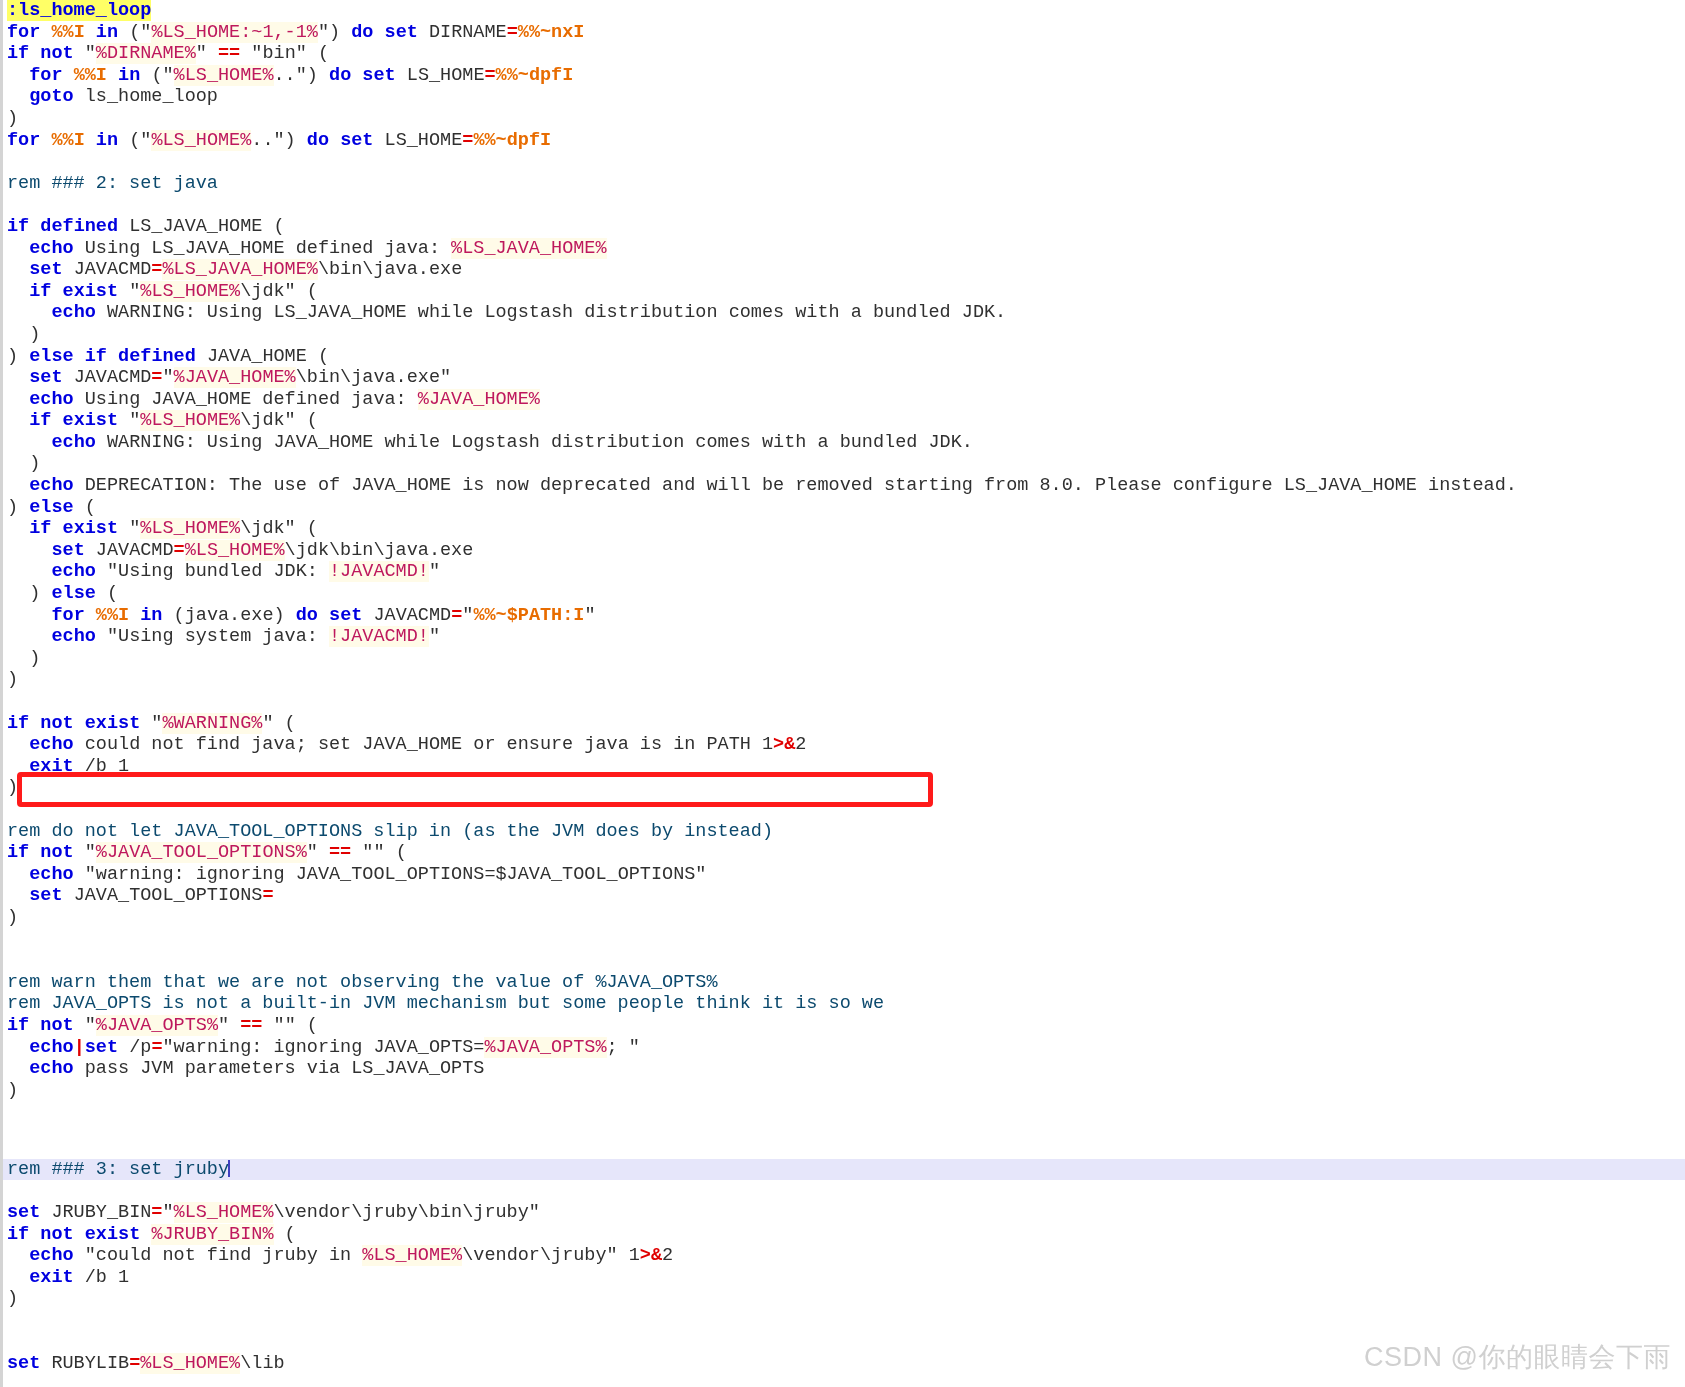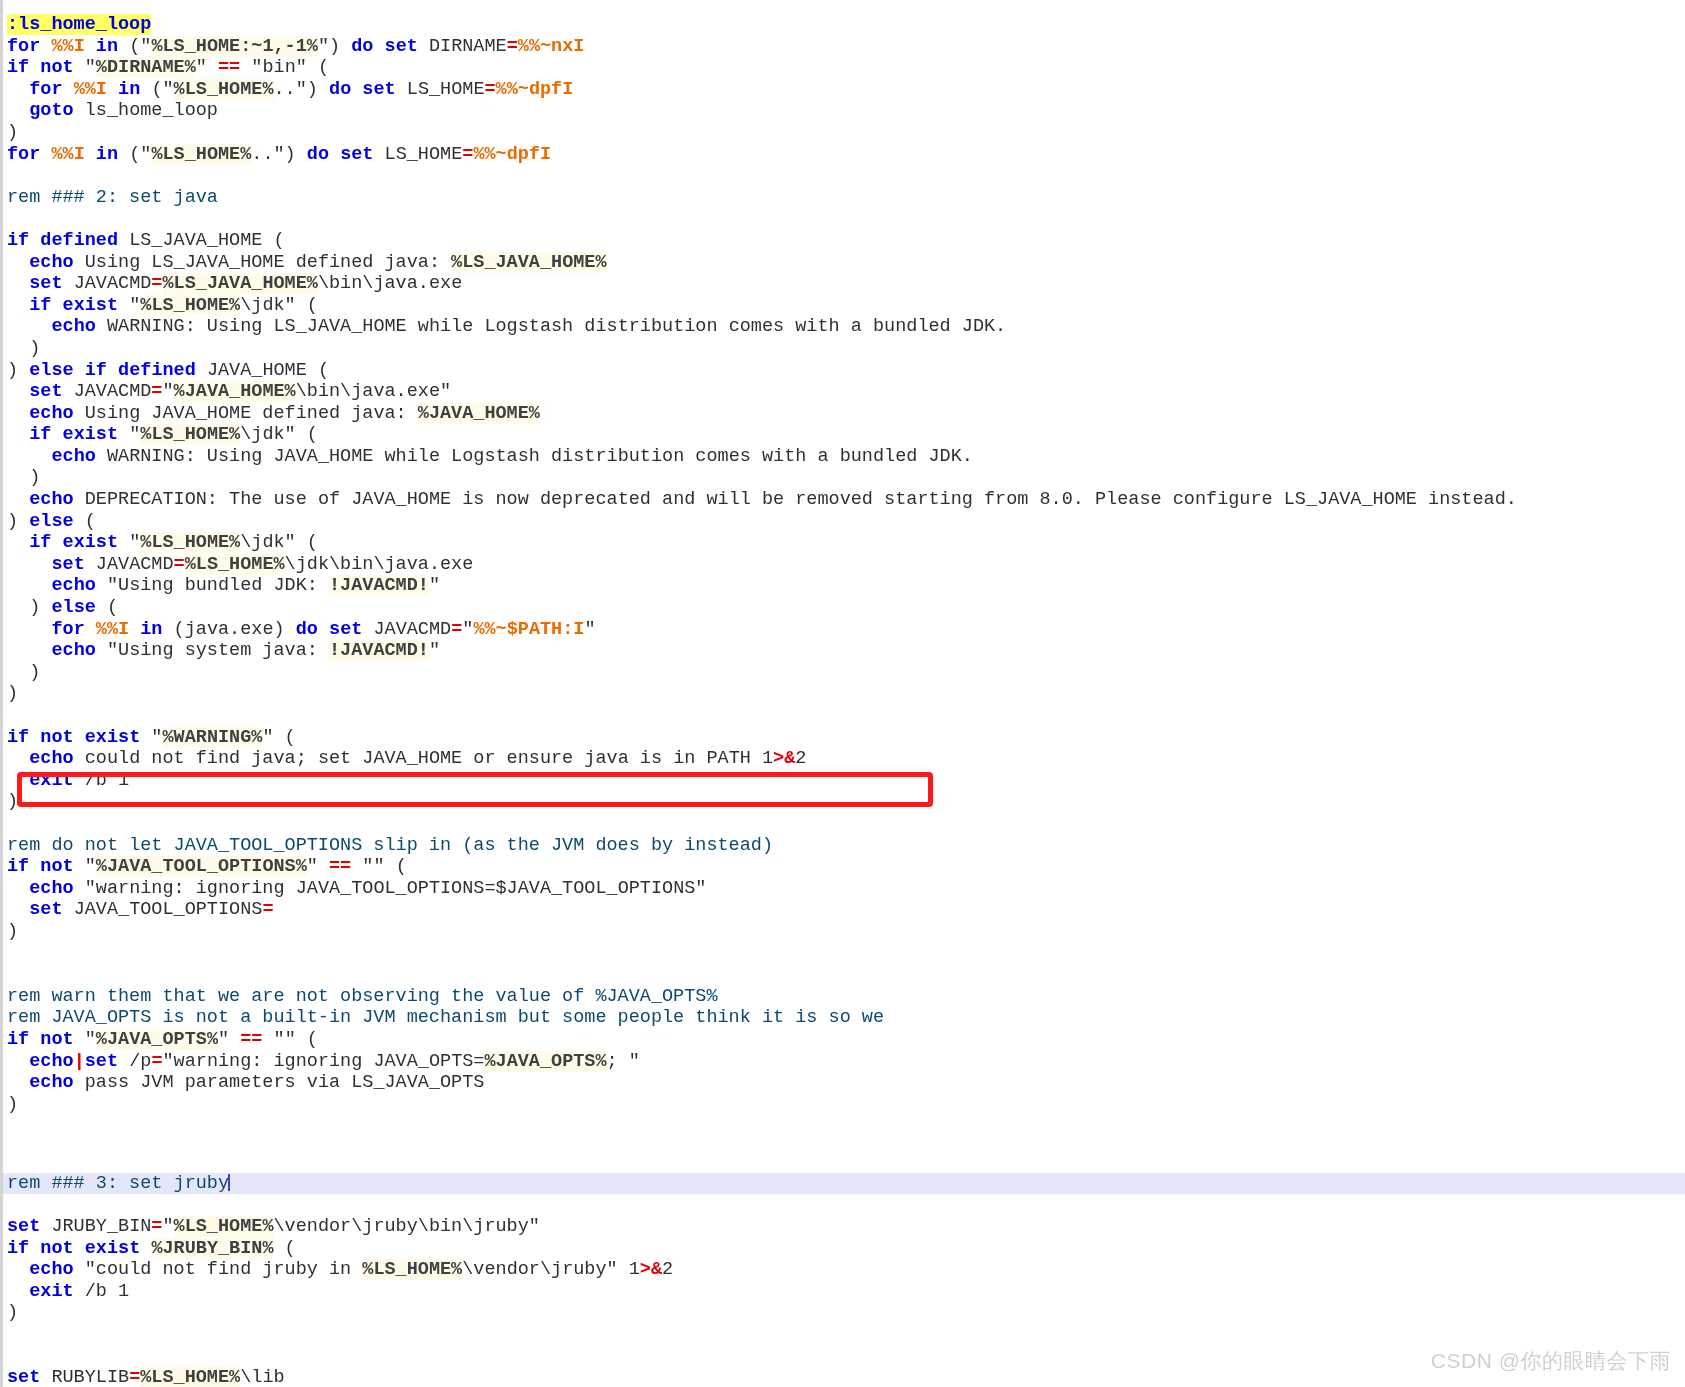--- a/index.html
+++ b/index.html
@@ -14,37 +14,37 @@
     font-family: "Liberation Mono", "DejaVu Sans Mono", monospace;
   }
 
   #editor {
     position: relative;
     width: 1685px;
     height: 1387px;
     background: #ffffff;
     box-sizing: border-box;
     border-left: 3px solid #d4d4d4;
-    padding-top: 14px;
+    padding-top: 0;
   }
 
   .code-line {
     position: relative;
     height: 21.6px;
     line-height: 21.6px;
     font-size: 18.5px;
     white-space: pre;
     padding-left: 4px;
     letter-spacing: 0px;
     color: #303030;
   }
 
   
   .kw      { color: #0000e0; font-weight: bold; }   
-  .var     { color: #404040; font-weight: bold; background: #fffbe8; } 
+  .var     { color: #be185d; font-weight: normal; background: #fffbe8; } 
   .var-nb  { color: #e86c00; font-weight: bold; }   
   .op      { color: #e00000; font-weight: bold; }   
   .cmt     { color: #0c4a6e; }                      
   .txt     { color: #303030; }
 
   
   .label-hl {
     background: #ffff66;
     color: #0000e0;
     font-weight: bold;
@@ -79,21 +79,21 @@
     pointer-events: none;
     box-sizing: border-box;
   }
 
   
   #watermark {
     position: absolute;
     right: 14px;
     bottom: 12px;
     font-family: "Liberation Sans", "DejaVu Sans", sans-serif;
-    font-size: 21px;
+    font-size: 27px;
     color: #d0d0d0;
     letter-spacing: 0.5px;
     white-space: pre;
   }
 </style>
 </head>
 <body>
 
 <div id="editor">
   <div id="code">

